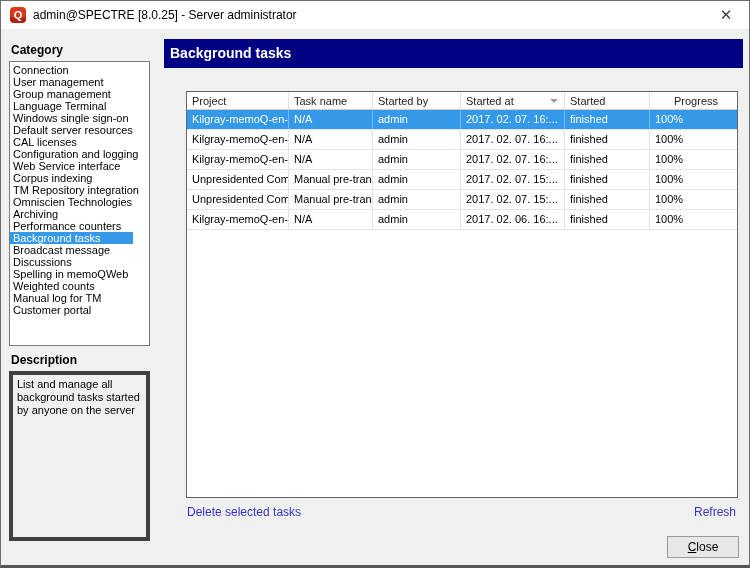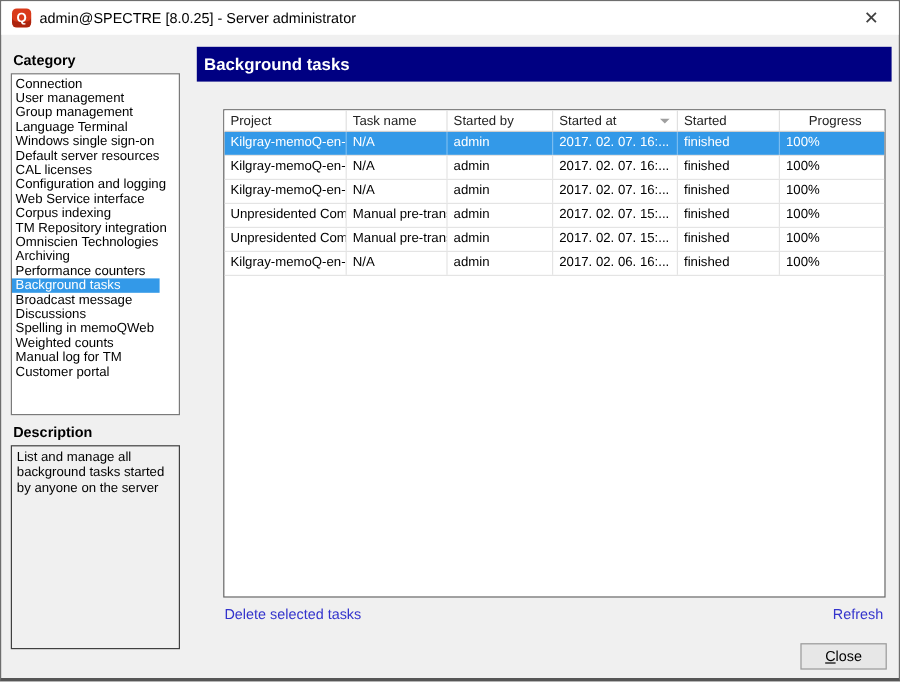--- a/index.html
+++ b/index.html
@@ -46,21 +46,21 @@
     padding:2px 16px 0 0;
   }
   .category-item {
     font-size:11px; height:12px; line-height:12px;
     padding-left:3px; color:#000; white-space:nowrap; cursor:default;
   }
   .category-item.selected { background:var(--selection); color:#fff; }
 
   .description-box {
     position:absolute; left:8px; top:370px; width:141px; height:170px;
-    background:#f0f0f0; border:1px solid #404040;
+    background:#f0f0f0; border:4px solid #404040;
     font-size:11px; line-height:13px; color:#000;
     padding:3px 4px;
   }
 
   
   .header-bar {
     position:absolute; left:163px; top:38px; width:579px; height:29px;
     background:var(--header-bg);
     color:#fff; font-size:14px; font-weight:bold;
     line-height:29px; padding-left:6px;

